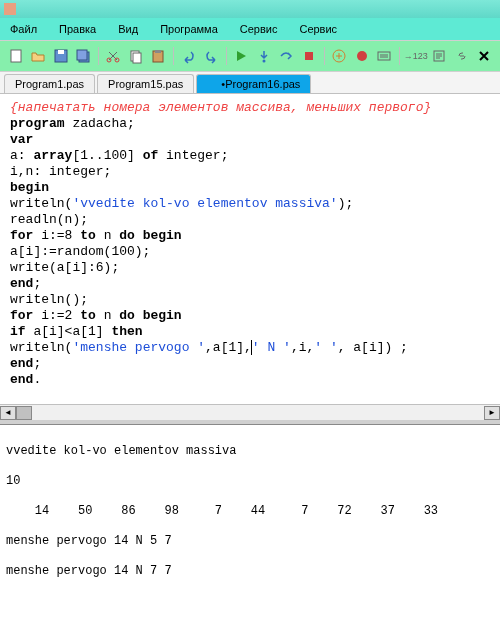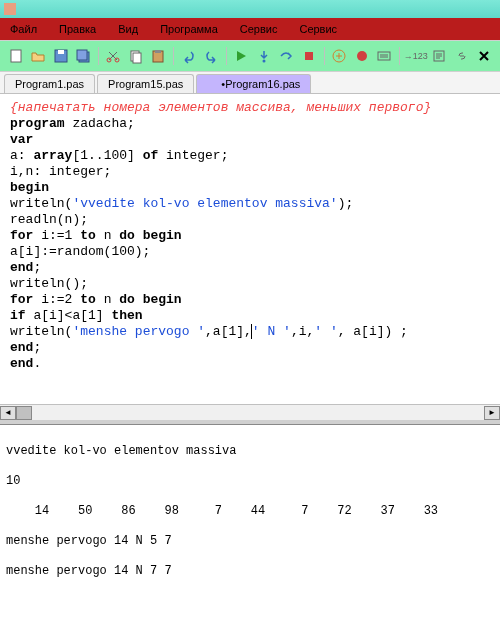--- a/index.html
+++ b/index.html
@@ -1,26 +1,26 @@
 <!DOCTYPE html>
 <html><head>
 <meta charset="utf-8">
 <style>
 * { margin: 0; padding: 0; box-sizing: border-box; }
 body { font-family: Tahoma, sans-serif; font-size: 11px; background: #fff; width: 500px; height: 619px; overflow: hidden; position: relative; }
 .titlebar { background: linear-gradient(to bottom, #7de8d8, #5fd8c8); height: 18px; display: flex; align-items: center; padding: 0 4px; }
 .titlebar-icon { width: 12px; height: 12px; background: #e8a080; margin-right: 4px; }
-.menubar { background: #b91c1c; border-bottom: 1px solid #d0d0d0; padding: 3px 6px; display: flex; gap: 14px; }
+.menubar { background: #5eead4; border-bottom: 1px solid #d0d0d0; padding: 3px 6px; display: flex; gap: 14px; }
 .menu-item { cursor: pointer; padding: 2px 4px; }
 .toolbar { background: #86efac; border-bottom: 1px solid #d0d0d0; padding: 4px 6px; display: flex; align-items: center; gap: 3px; }
 .tool-btn { width: 22px; height: 22px; display: flex; align-items: center; justify-content: center; cursor: pointer; border-radius: 2px; }
 .tool-sep { width: 1px; height: 18px; background: #c0c0c0; margin: 0 2px; }
 .tabs { background: #f4f4f4; border-bottom: 1px solid #c0c0c0; display: flex; padding-top: 2px; padding-left: 4px; }
 .tab { padding: 3px 10px; border: 1px solid #c0c0c0; border-bottom: none; margin-right: 2px; background: #f0f0f0; cursor: pointer; font-size: 11px; border-radius: 3px 3px 0 0; }
-.tab.active { background: #c4b5fd; padding-left: 24px; }
+.tab.active { background: #0ea5e9; padding-left: 24px; }
 .editor { background: #fff; padding: 6px 10px; font-family: 'Courier New', monospace; font-size: 13px; line-height: 16px; height: 310px; overflow: auto; }
 .editor .line { white-space: pre; }
 .kw { color: #000; font-weight: bold; }
 .str { color: #1d4ed8; }
 .cmt { color: #ef4444; font-style: italic; }
 .cursor { border-left: 1px solid #000; margin-left: -1px; }
 .hscroll { height: 16px; background: #f0f0f0; border-top: 1px solid #c0c0c0; display: flex; align-items: center; }
 .hscroll-thumb { width: 16px; height: 14px; background: #c0c0c0; border: 1px solid #888; }
 .hscroll-arrow { width: 16px; height: 14px; background: #e0e0e0; border: 1px solid #888; display: flex; align-items: center; justify-content: center; font-size: 8px; }
 .splitter { height: 4px; background: #d0d0d0; cursor: ns-resize; }
@@ -168,22 +168,23 @@
 <div class="editor">
 <div class="line"><span class="cmt">{напечатать номера элементов массива, меньших первого}</span></div>
 <div class="line"></div>
 <div class="line"><span class="kw">program</span><span> zadacha;</span></div>
 <div class="line"><span class="kw">var</span></div>
 <div class="line"><span>a: </span><span class="kw">array</span><span>[1..100] </span><span class="kw">of</span><span> integer;</span></div>
 <div class="line">i,n: integer;</div>
 <div class="line"><span class="kw">begin</span></div>
 <div class="line"><span>writeln(</span><span class="str">'vvedite kol-vo elementov massiva'</span><span>);</span></div>
 <div class="line">readln(n);</div>
-<div class="line"><span class="kw">for</span><span> i:=1 </span><span class="kw">to</span><span> n </span><span class="kw">do begin</span></div>
+<div class="line"><span class="kw">for</span><span> i:=8 </span><span class="kw">to</span><span> n </span><span class="kw">do begin</span></div>
 <div class="line">a[i]:=random(100);</div>
+<div class="line">write(a[i]:6);</div>
 <div class="line"><span class="kw">end</span><span>;</span></div>
 <div class="line">writeln();</div>
 <div class="line"><span class="kw">for</span><span> i:=2 </span><span class="kw">to</span><span> n </span><span class="kw">do begin</span></div>
 <div class="line"><span class="kw">if</span><span> a[i]&lt;a[1] </span><span class="kw">then</span></div>
 <div class="line"><span>writeln(</span><span class="str">'menshe pervogo '</span><span>,a[1],</span><span class="cursor"></span><span class="str">' N '</span><span>,i,</span><span class="str">' '</span><span>, a[i]) ;</span></div>
 <div class="line"><span class="kw">end</span><span>;</span></div>
 <div class="line"><span class="kw">end</span><span>.</span></div>
 </div>
 
 <div class="hscroll">

